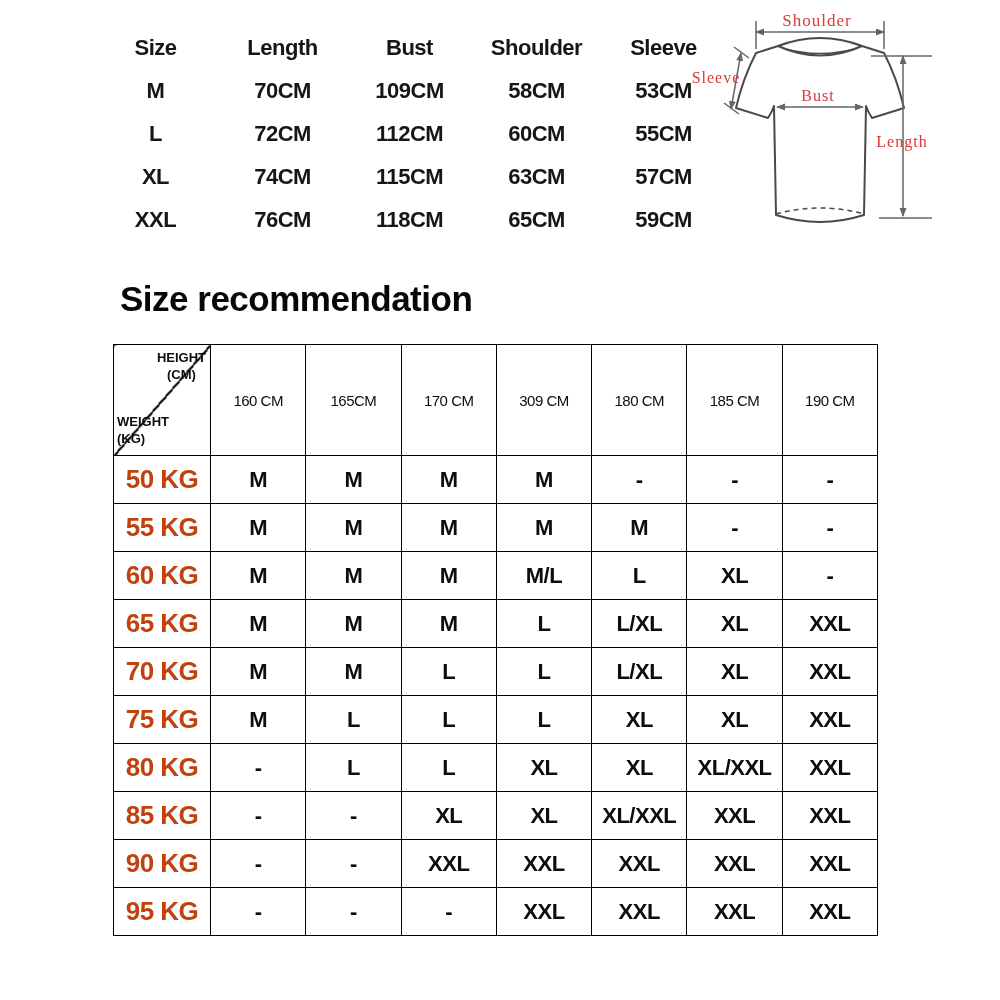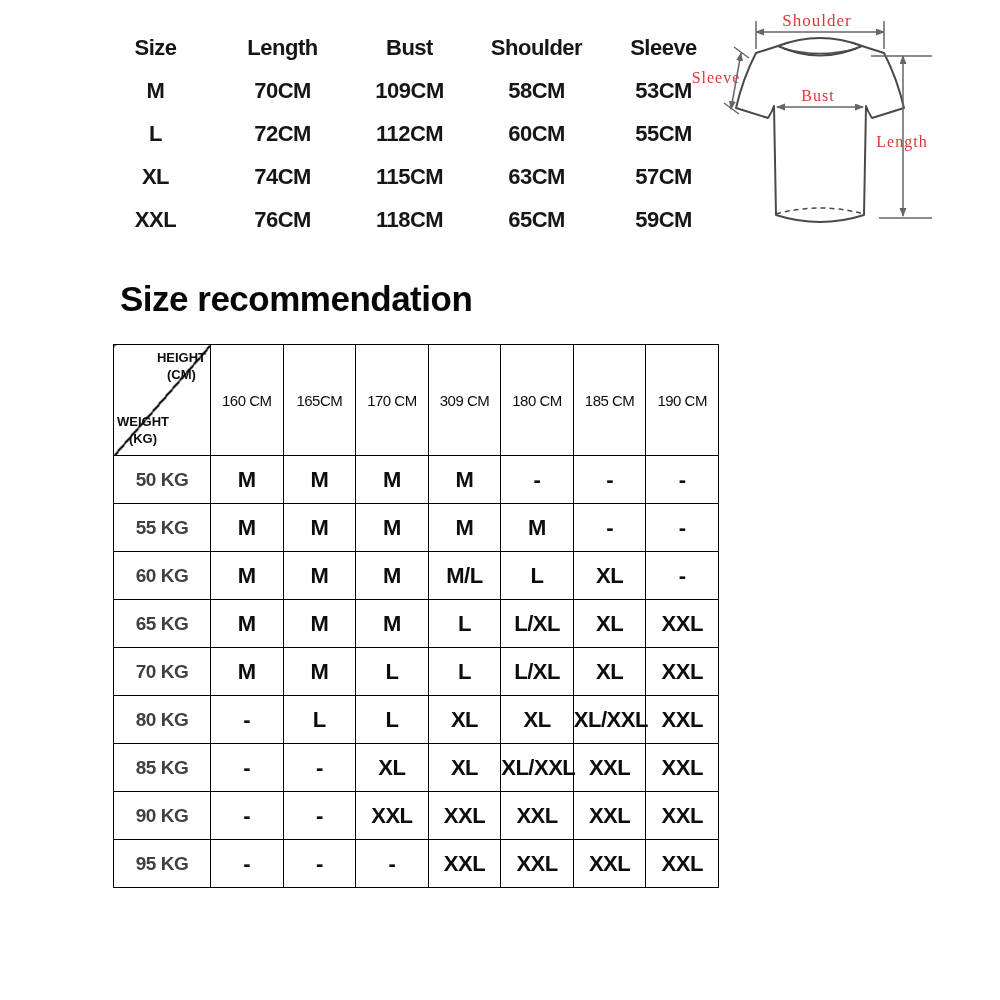--- a/index.html
+++ b/index.html
@@ -58,37 +58,37 @@
     font-weight: 700;
     letter-spacing: -0.5px;
     color: #070707;
   }
 
   
   .rec-table {
     position: absolute;
     left: 113px;
     top: 344px;
-    width: 606px;
+    width: 765px;
     border-collapse: collapse;
     table-layout: fixed;
     background: #fff;
   }
   .rec-table col.first { width: 97px; }
   .rec-table th, .rec-table td {
     border: 1.5px solid #000;
     text-align: center;
     vertical-align: middle;
     padding: 0;
     white-space: nowrap;
   }
   .rec-table thead tr { height: 111px; }
   .rec-table tbody tr { height: 48px; }
   .col-head { font-size: 15px; font-weight: 400; letter-spacing: -0.5px; color: #0d0d0d; }
-  .row-head { font-size: 19px; font-weight: 700; letter-spacing: -0.5px; color: #404040; }
+  .row-head { font-size: 26px; font-weight: 700; letter-spacing: -0.5px; color: #c2410c; }
   .rec-cell  { font-size: 22px; font-weight: 700; letter-spacing: -0.5px; color: #0d0d0d; }
 
   .corner {
     position: relative;
     background: linear-gradient(to bottom right,
       #ffffff calc(50% - 1px),
       #000000 calc(50% - 1px),
       #000000 calc(50% + 1px),
       #ffffff calc(50% + 1px));
   }
@@ -102,21 +102,21 @@
     text-align: center;
     color: #0d0d0d;
   }
   .corner .corner-bottom {
     position: absolute;
     bottom: 7px;
     left: 3px;
     font-size: 13px;
     font-weight: 700;
     line-height: 1.3;
-    text-align: center;
+    text-align: left;
     color: #0d0d0d;
   }
 </style>
 </head>
 <body>
 
 <table class="measure-table">
   <tbody>
     <tr>
       <td>Size</td>
@@ -273,20 +273,30 @@
       <th class="row-head">70 KG</th>
       <td class="rec-cell">M</td>
       <td class="rec-cell">M</td>
       <td class="rec-cell">L</td>
       <td class="rec-cell">L</td>
       <td class="rec-cell">L/XL</td>
       <td class="rec-cell">XL</td>
       <td class="rec-cell">XXL</td>
     </tr>
     <tr>
+      <th class="row-head">75 KG</th>
+      <td class="rec-cell">M</td>
+      <td class="rec-cell">L</td>
+      <td class="rec-cell">L</td>
+      <td class="rec-cell">L</td>
+      <td class="rec-cell">XL</td>
+      <td class="rec-cell">XL</td>
+      <td class="rec-cell">XXL</td>
+    </tr>
+    <tr>
       <th class="row-head">80 KG</th>
       <td class="rec-cell">-</td>
       <td class="rec-cell">L</td>
       <td class="rec-cell">L</td>
       <td class="rec-cell">XL</td>
       <td class="rec-cell">XL</td>
       <td class="rec-cell">XL/XXL</td>
       <td class="rec-cell">XXL</td>
     </tr>
     <tr>

